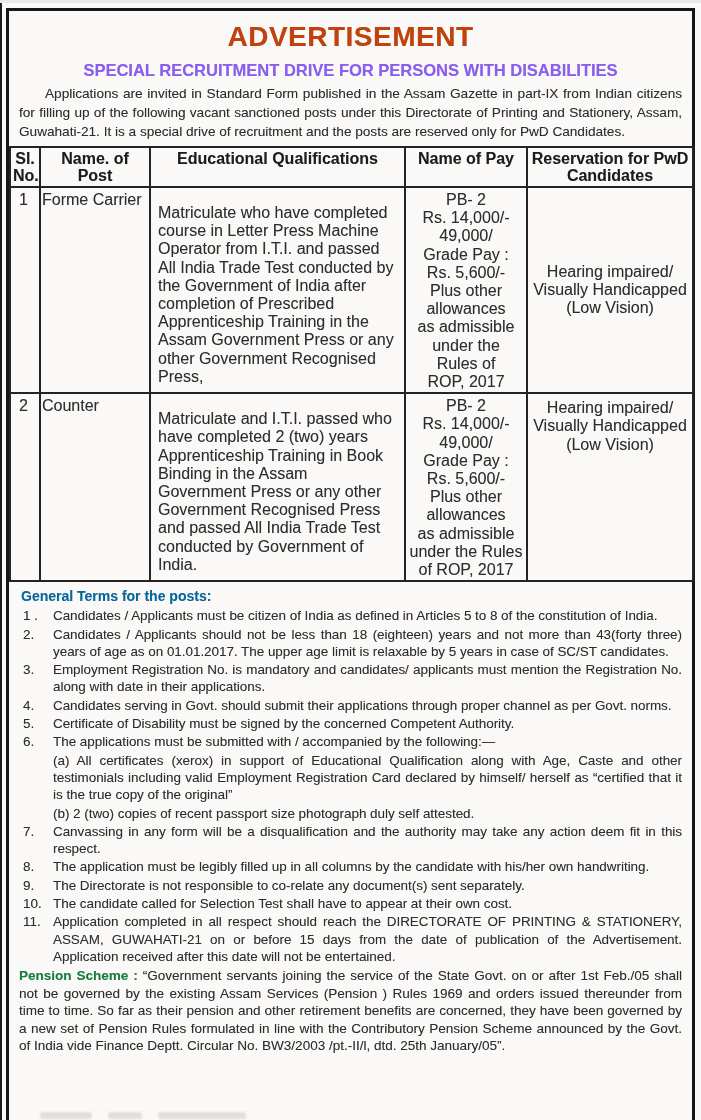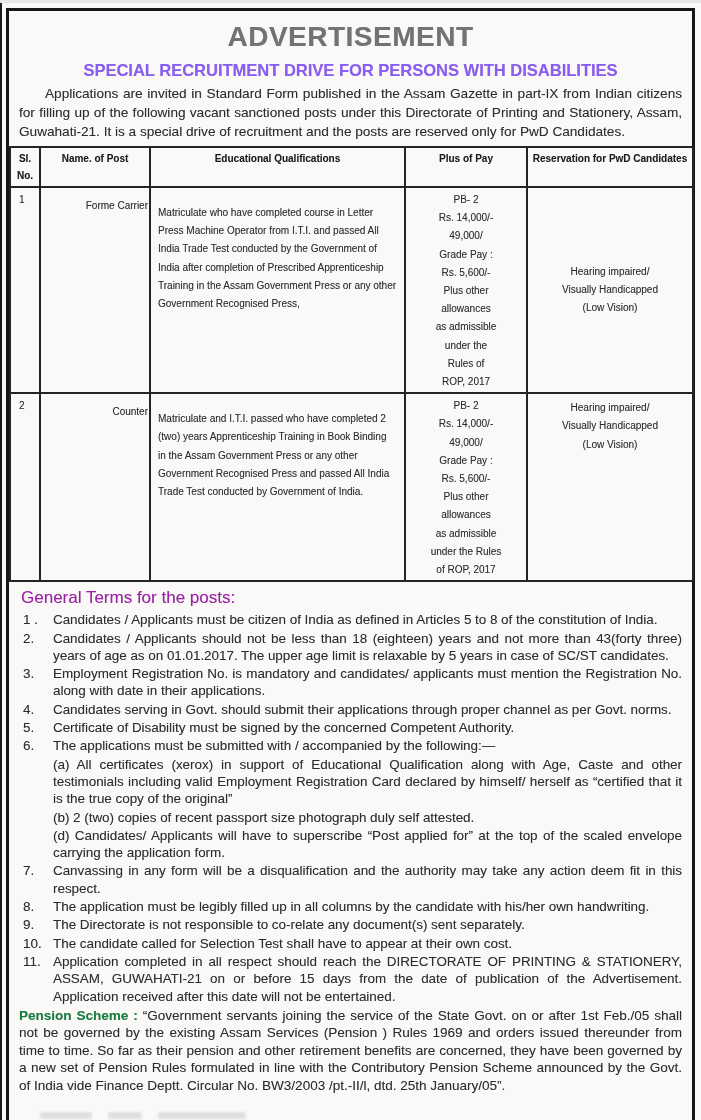--- a/index.html
+++ b/index.html
@@ -9,39 +9,39 @@
     font-family:"Liberation Sans", sans-serif;
   }
   .col-rule { position:absolute; left:0; top:0; width:2px; height:1120px; background:#1a1a1a; }
   .top-haze { position:absolute; left:0; top:0; width:701px; height:3px; background:#e9e8e6; }
   .ad-box {
     position:absolute; left:6px; top:8px; width:689px; height:1132px;
     border:3px solid #161616; box-sizing:border-box;
     text-shadow:0.2px 0.2px 0.4px rgba(70,70,70,0.35);
   }
   .inner { padding:4px 10px 0 10px; }
-  .title  { text-align:center; font-weight:bold; font-size:28px; letter-spacing:0.5px; color:#737373; margin:6px 0 0 0; }
+  .title  { text-align:center; font-weight:bold; font-size:28px; letter-spacing:0.5px; color:#c2410c; margin:6px 0 0 0; }
   .subtitle { text-align:center; font-weight:bold; font-size:16.5px; color:#8b5cf6; margin:8px 0 4px 0; }
   .intro { font-size:13.6px; line-height:19px; text-align:justify; text-indent:26px; margin:1px 0 5px 0; }
 
   table.posts { border-collapse:collapse; width:683px; margin-left:-10px; table-layout:fixed; }
-  .posts th, .posts td { border:2px solid #242424; font-size:10px; }
+  .posts th, .posts td { border:2px solid #242424; font-size:16px; }
   .posts th { font-weight:bold; color:#1c1c1c; line-height:17px; padding:2px 2px; vertical-align:top; text-align:center; }
   .th-sl  { text-align:left; padding-left:4px; }
   .th-edu { text-align:left; padding-left:8px;margin-left:20px; }
   .posts td { line-height:18.2px; }
   .cell-sl   { vertical-align:top; text-align:left; padding:3px 0 0 8px; }
-  .cell-post { vertical-align:top; text-align:right; padding-top:9px; }
+  .cell-post { vertical-align:top; text-align:left; padding-top:3px; }
   .cell-edu  { vertical-align:top; text-align:left; padding:16px 7px 0 7px; }
   .cell-pay  { vertical-align:top; text-align:center; padding-top:3px; }
   .cell-res-middle { vertical-align:middle; text-align:center; line-height:18px; }
   .cell-res-top    { vertical-align:top; text-align:center; padding-top:5px; line-height:18px; }
   tr.hdr { height:38px; } tr.r1 { height:196px; } tr.r2 { height:184px; }
 
-  .terms-heading { font-weight:normal; font-size:17px; color:#a21caf; margin:6px 0 3px 2px; }
+  .terms-heading { font-weight:bold; font-size:14px; color:#0369a1; margin:6px 0 3px 2px; }
   .term { display:flex; font-size:13.4px; line-height:17.3px; margin-bottom:1px; }
   .term .m { flex:0 0 34px; box-sizing:border-box; padding-left:4px; }
   .term .t { flex:1; text-align:justify; }
 
   .pension { font-size:13.5px; line-height:17.5px; text-align:justify; margin-top:2px; }
   .pension .lbl { font-weight:bold; color:#15803d; }
 
   .footer-artifact { position:absolute; left:40px; bottom:1px; display:flex; gap:16px; opacity:0.18; filter:blur(1px); }
   .footer-artifact .blob { height:7px; background:#6f6f6f; border-radius:2px; }
   .b1{width:52px;} .b2{width:34px;} .b3{width:88px;}
@@ -65,21 +65,21 @@
           <col style="width:110px">
           <col style="width:255px">
           <col style="width:122px">
           <col style="width:166px">
       </colgroup>
       <tbody>
           <tr class="hdr">
         <th class="th-sl">Sl. No.</th>
         <th>Name. of Post</th>
         <th class="th-edu">Educational Qualifications</th>
-        <th>Plus of Pay</th>
+        <th>Name of Pay</th>
         <th>Reservation for PwD Candidates</th>
       </tr>
       <tr class="r1">
         <td class="cell-sl">1</td>
         <td class="cell-post">Forme Carrier</td>
         <td class="cell-edu">Matriculate who have completed course in Letter Press Machine Operator from I.T.I. and passed All India Trade Test conducted by the Government of India after completion of Prescribed Apprenticeship Training in the Assam Government Press or any other Government Recognised Press,</td>
         <td class="cell-pay">
           <div>
 
           <div class="pay-line">PB- 2</div>
@@ -173,24 +173,20 @@
           <span class="m"></span>
           <div class="t">(a) All certificates (xerox) in support of Educational Qualification along with Age, Caste and other testimonials including valid Employment Registration Card declared by himself/ herself as “certified that it is the true copy of the original”</div>
         </div>
 
         <div class="term">
           <span class="m"></span>
           <div class="t">(b) 2 (two) copies of recent passport size photograph duly self attested.</div>
         </div>
 
 
-        <div class="term">
-          <span class="m"></span>
-          <div class="t">(d) Candidates/ Applicants will have to superscribe “Post applied for” at the top of the scaled envelope carrying the application form.</div>
-        </div>
 
         <div class="term">
           <span class="m">7.</span>
           <div class="t">Canvassing in any form will be a disqualification and the authority may take any action deem fit in this respect.</div>
         </div>
 
         <div class="term">
           <span class="m">8.</span>
           <div class="t">The application must be legibly filled up in all columns by the candidate with his/her own handwriting.</div>
         </div>

